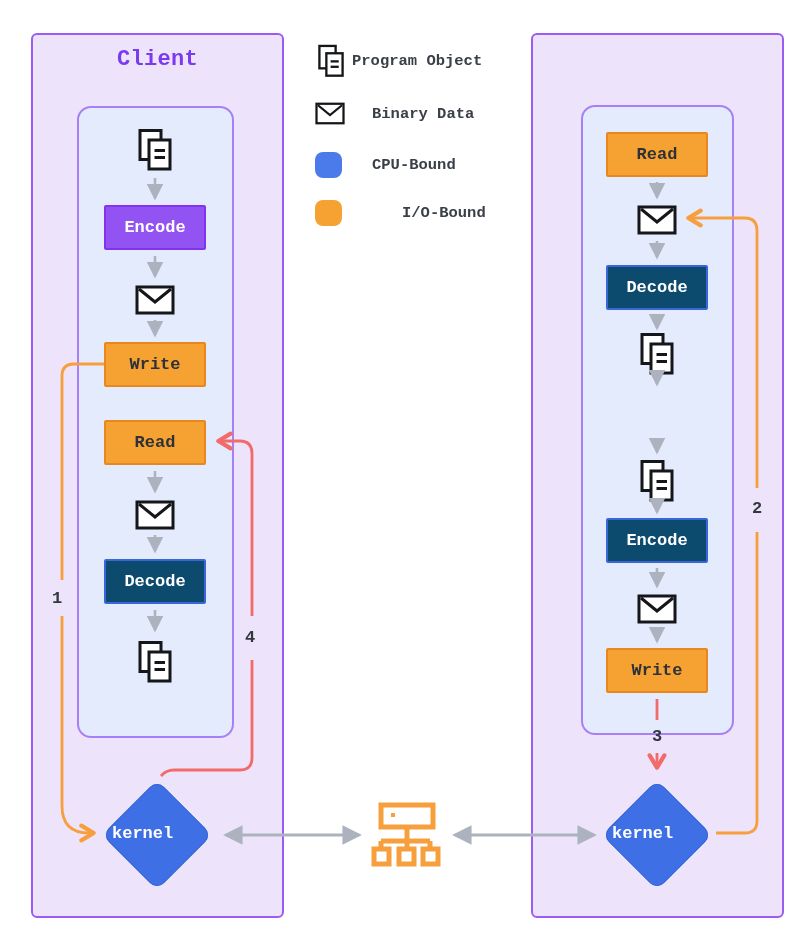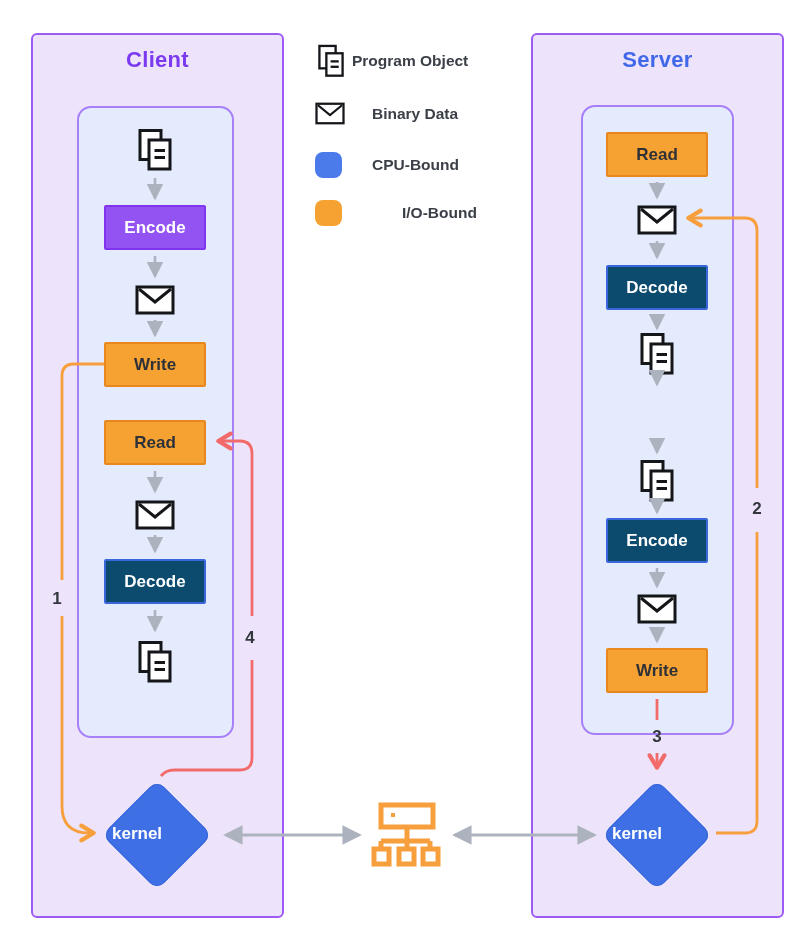--- a/index.html
+++ b/index.html
@@ -1,18 +1,18 @@
 <!DOCTYPE html>
 <html><head>
 <meta charset="utf-8">
 <style>
   html,body{margin:0;padding:0;background:#ffffff;}
   .canvas{
     position:relative;width:809px;height:947px;background:#ffffff;overflow:hidden;
-    font-family:Liberation Sans, sans-serif;
+    font-family:Liberation Mono, monospace;
   }
   .panel{
     position:absolute;box-sizing:border-box;
     background:#EDE4FB;border:2.5px solid #9D5BF5;border-radius:6px;
   }
   .inner-panel{
     position:absolute;box-sizing:border-box;
     background:#E4EBFD;border:2px solid #A77FF7;border-radius:14px;
   }
   .panel-title{
@@ -54,21 +54,20 @@
 <body>
 
 <div class="canvas">
 
   <div class="panel" style="left:31px;top:33px;width:253px;height:885px;"></div>
   <div class="panel" style="left:531px;top:33px;width:253px;height:885px;"></div>
   <div class="inner-panel" style="left:77px;top:106px;width:157px;height:632px;"></div>
   <div class="inner-panel" style="left:581px;top:105px;width:153px;height:630px;"></div>
 
   <div class="panel-title title-client" style="left:31px;top:47px;width:253px;">Client</div>
-  <div class="panel-title title-server" style="left:531px;top:47px;width:253px;">Server</div>
 
   <svg class="overlay" width="809" height="947" viewBox="0 0 809 947">
     <defs>
       <marker id="tri-gray" viewBox="0 0 10 10" refX="8.5" refY="5" markerWidth="6.5" markerHeight="6.5" orient="auto-start-reverse">
         <path d="M0,0 L10,5 L0,10 Z" fill="#ADB3BE"></path>
       </marker>
       <marker id="chev-orange" viewBox="0 0 12 12" refX="8.5" refY="6" markerWidth="7" markerHeight="7" orient="auto">
         <path d="M2,1.5 L9.5,6 L2,10.5" fill="none" stroke="#F79E3D" stroke-width="2.6" stroke-linecap="round" stroke-linejoin="round"></path>
       </marker>
       <marker id="chev-red" viewBox="0 0 12 12" refX="8.5" refY="6" markerWidth="7" markerHeight="7" orient="auto">

